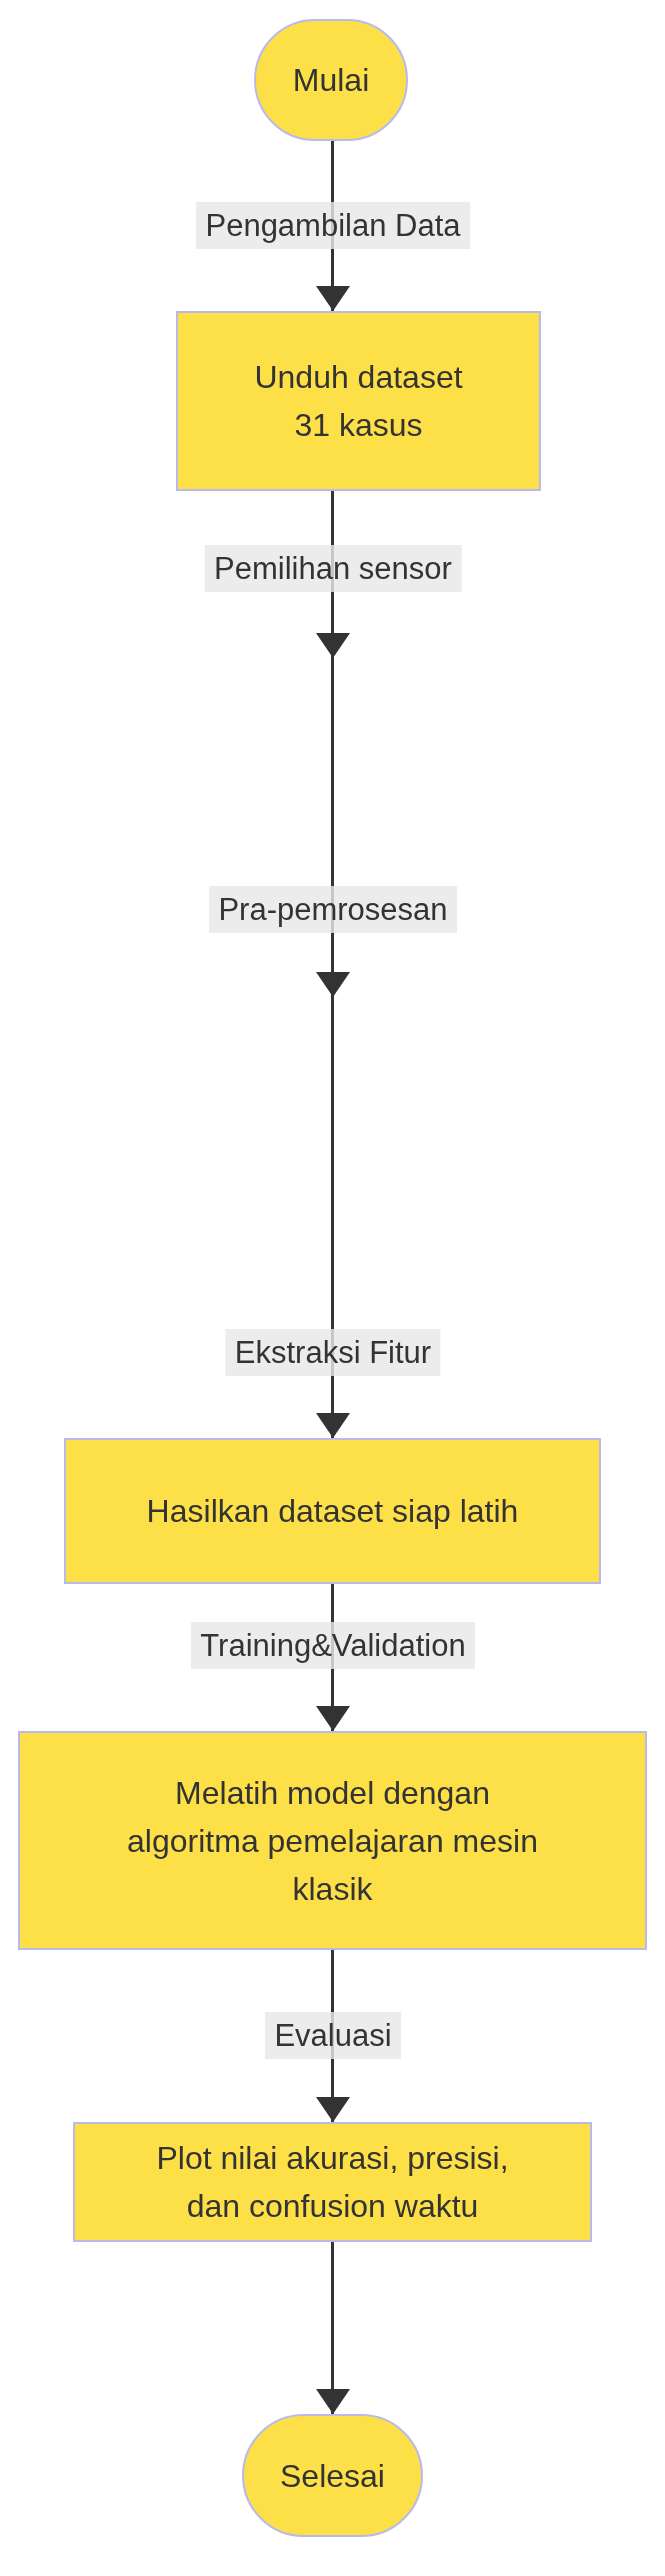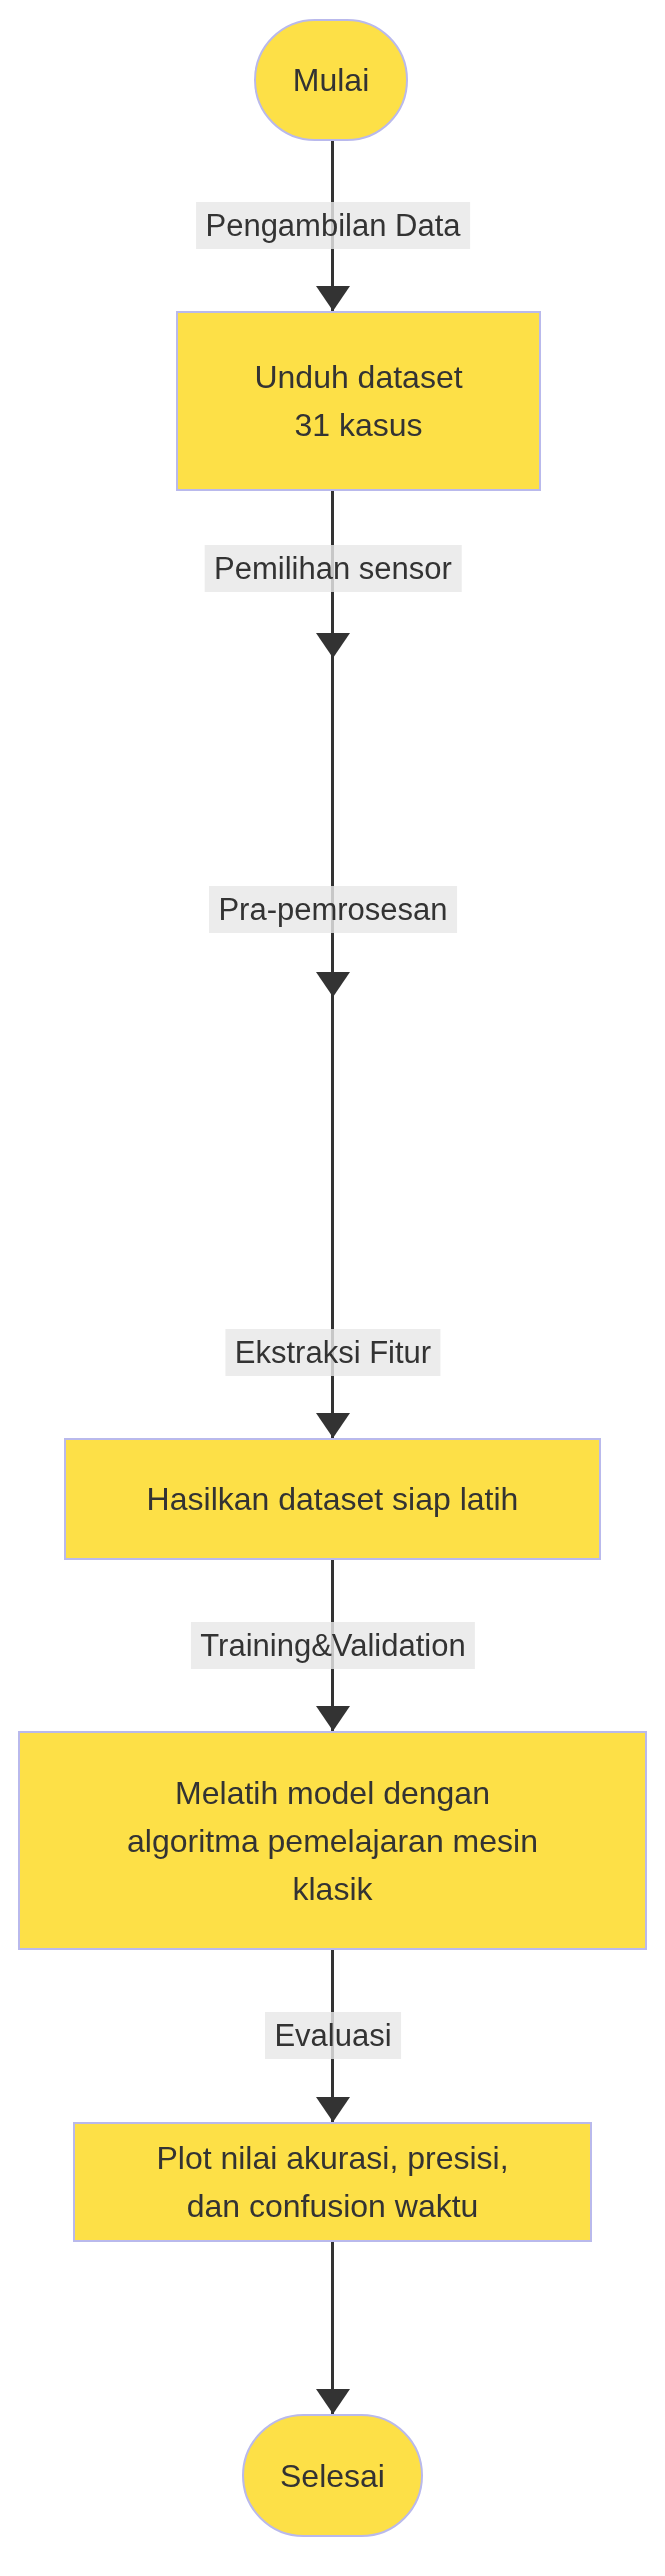--- a/index.html
+++ b/index.html
@@ -37,21 +37,21 @@
   
   .node{
     position:absolute;box-sizing:border-box;
     background:#fde047;border:2.7px solid #b9b9ec;
     display:flex;flex-direction:column;justify-content:center;align-items:center;
     text-align:center;font-size:32px;line-height:48px;color:#333333;
   }
   .box1{left:150px;top:311px;width:365px;height:180px;margin-left:26px;}
   .box2{left:18px; top:658px;width:629px;height:166px;}
   .box3{left:18px; top:997px;width:629px;height:271px;}
-  .box4{left:64px; top:1438px;width:537px;height:122px;}
+  .box4{left:64px; top:1438px;width:537px;height:146px;}
   .box5{left:18px; top:1731px;width:629px;height:219px;}
   .box6{left:73px;top:2122px;width:519px;height:120px;}
   
   .stadium{
     border-radius:62px;
   }
   .start{left:254px;top:19px;width:154px;height:122px;}
   .end{left:242px;top:2414px;width:181px;height:123px;}
   .nl{width:100%;}
 </style>

